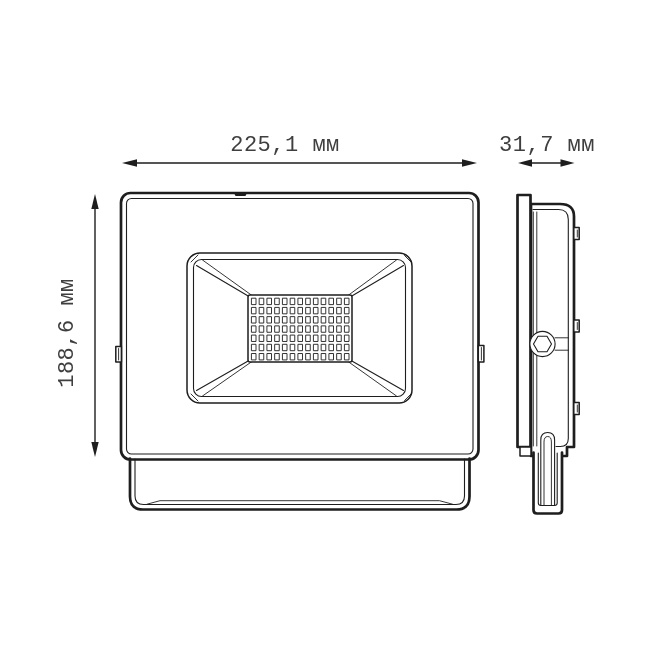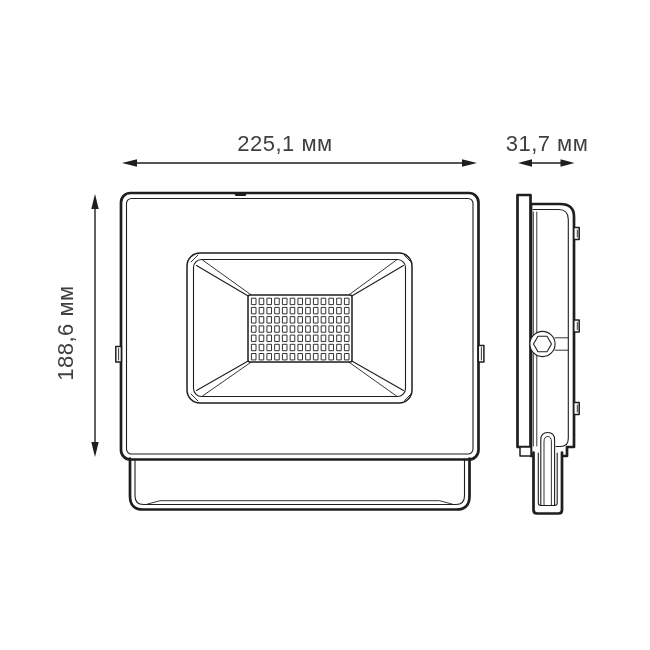--- a/index.html
+++ b/index.html
@@ -2,21 +2,21 @@
 <html style="--line: #1e1e1e; --text: #3f3f3f; --bg: #ffffff;"><head>
 <meta charset="utf-8">
 <style>
   :root{
     --line:#1e1e1e;
     --text:#3f3f3f;
     --bg:#ffffff;
   }
   html,body{margin:0;padding:0;background:var(--bg);}
   .page{position:relative;width:650px;height:650px;background:var(--bg);
-        font-family:Liberation Sans, sans-serif;overflow:hidden;}
+        font-family:Liberation Mono, monospace;overflow:hidden;}
   svg{display:block;}
   .ln{stroke:var(--line);fill:none;stroke-linecap:round;stroke-linejoin:round;}
   .thick{stroke-width:2.7;}
   .med{stroke-width:1.5;}
   .thin{stroke-width:1.1;}
   .hair{stroke-width:0.9;}
   .dim{stroke-width:1.4;}
   .wfill{fill:#ffffff;}
   .head{fill:var(--line);stroke:none;}
   .dimtext{fill:var(--text);font-size:22px;letter-spacing:0.5px;}

